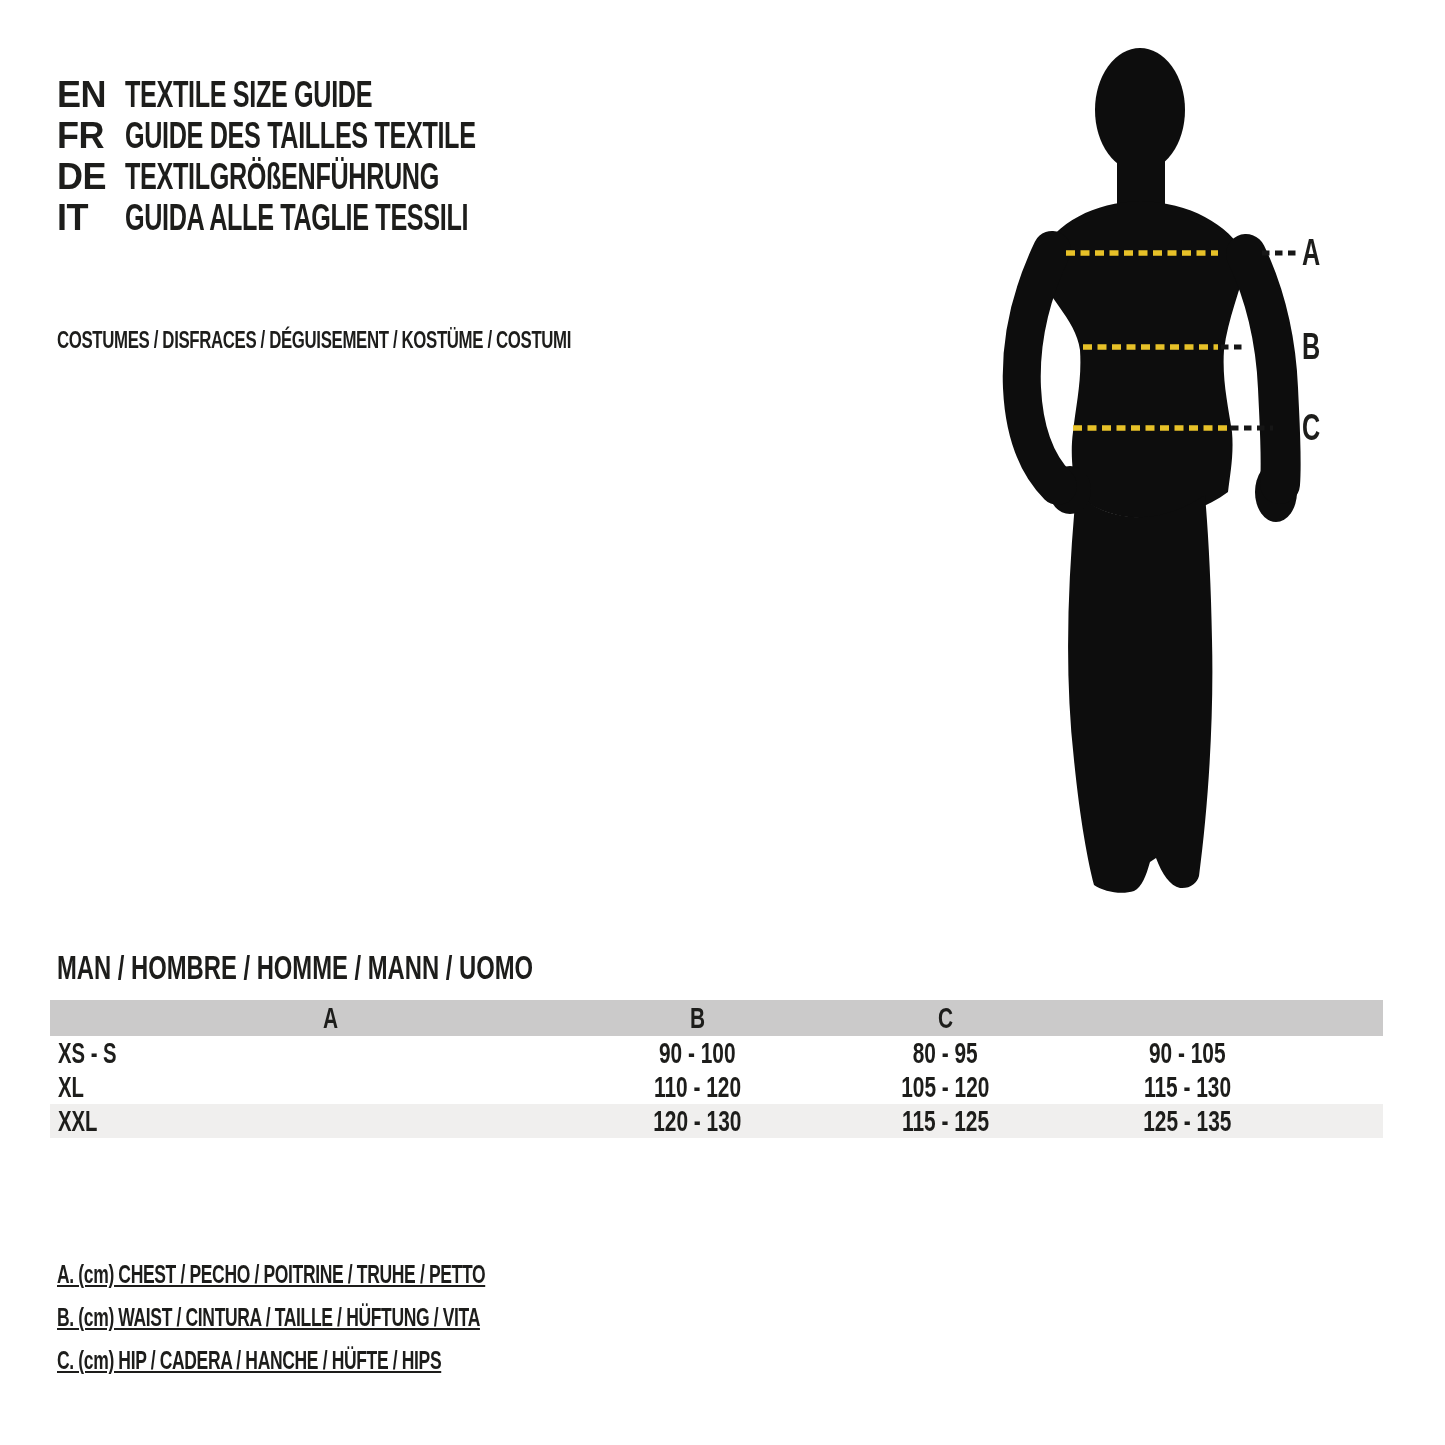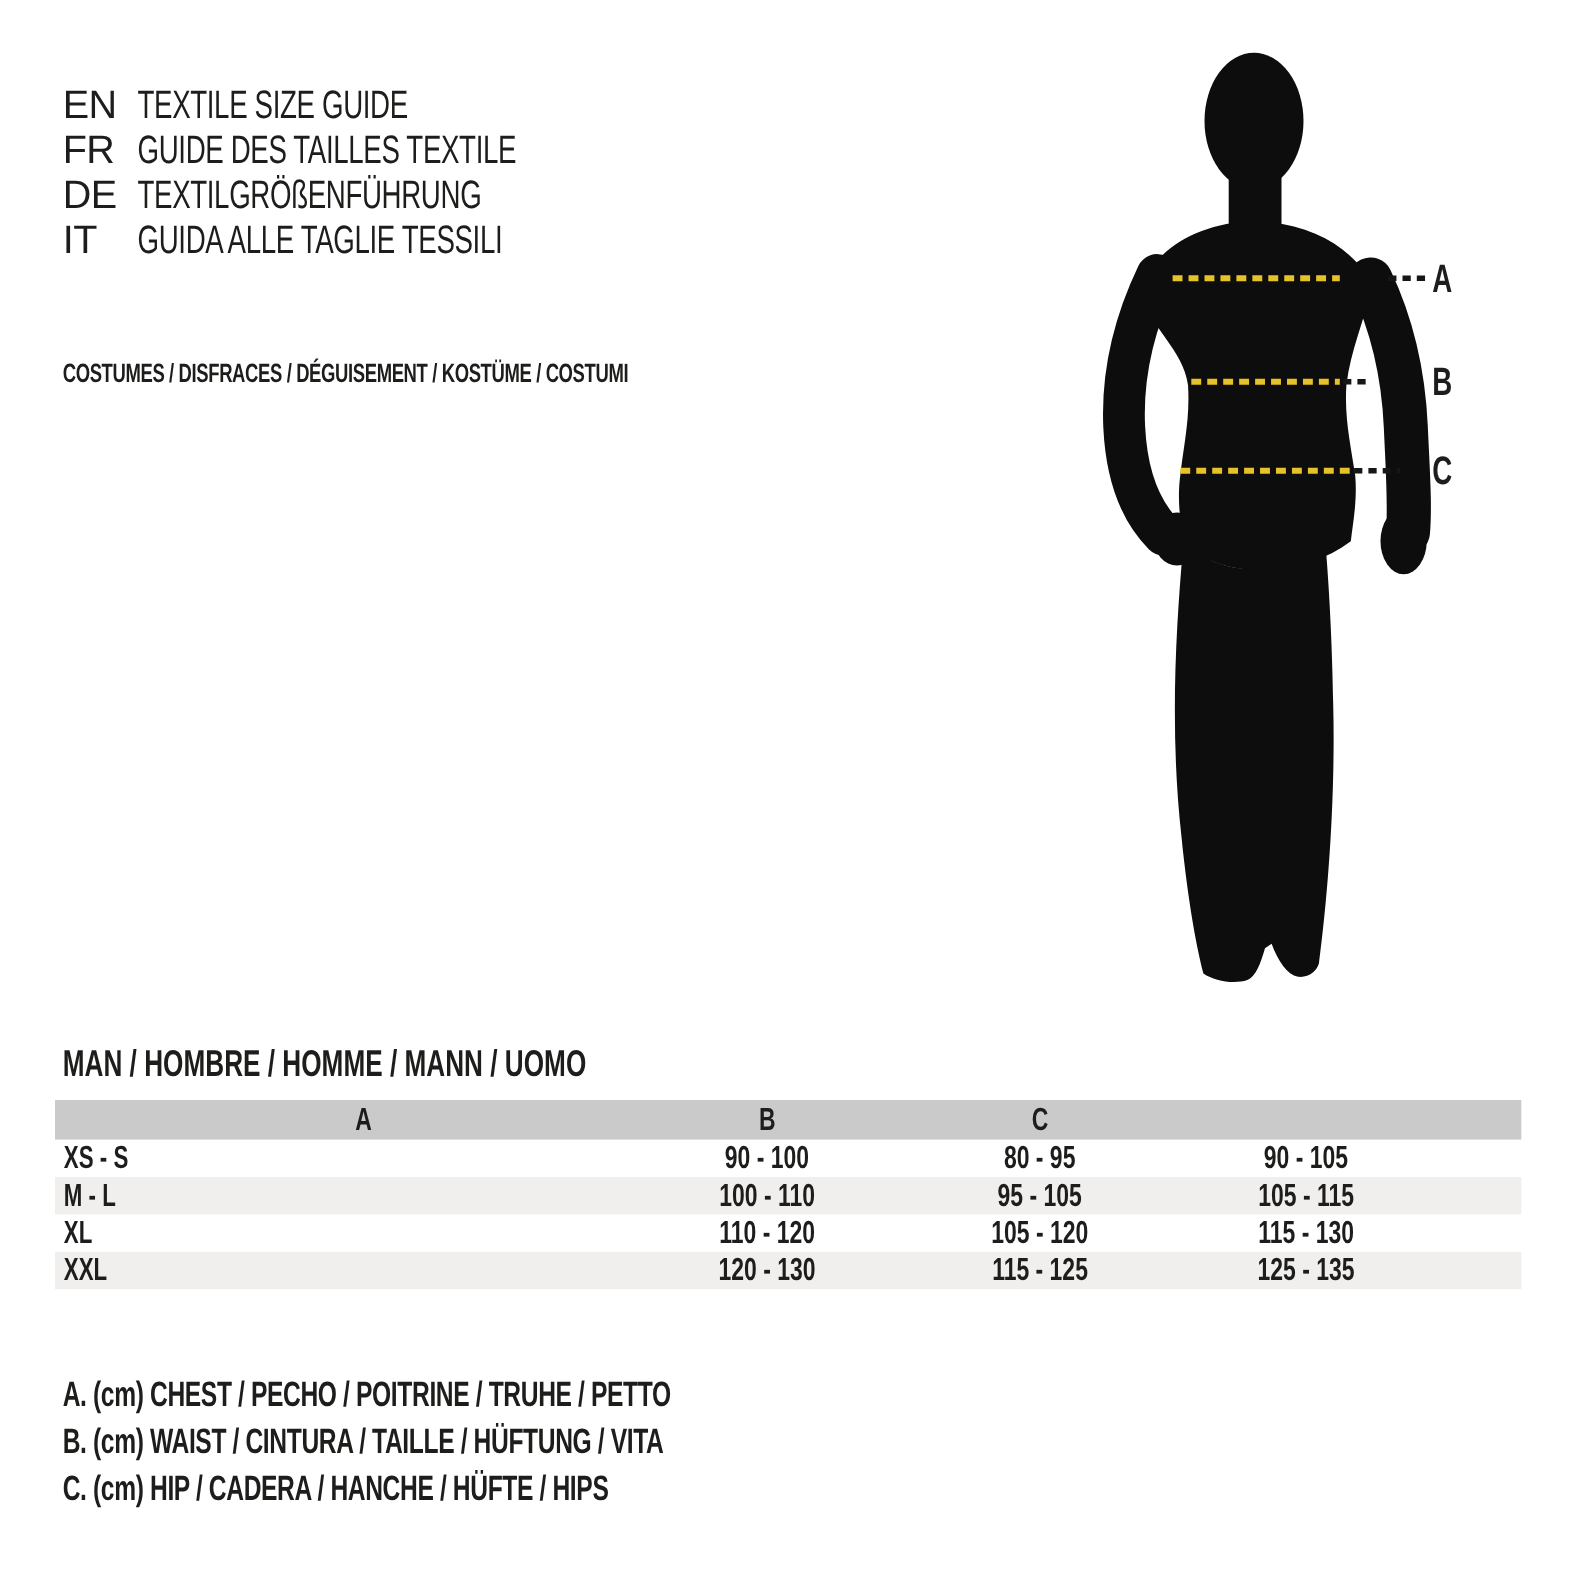--- a/index.html
+++ b/index.html
@@ -6,40 +6,40 @@
   html,body { background:#ffffff; }
   body {
     width:1445px; height:1445px; position:relative; overflow:hidden;
     font-family:"Liberation Sans", sans-serif; color:#1d1d1b;
   }
   .cond { display:inline-block; transform:scaleX(0.70); transform-origin:0 50%; white-space:nowrap; }
   .cond-c { display:inline-block; transform:scaleX(0.72); transform-origin:50% 50%; white-space:nowrap; }
 
   
   .lang-list { position:absolute; left:57px; top:74px; }
-  .lang-row { display:flex; height:41px; font-size:36px; font-weight:400; letter-spacing:-0.5px; }
+  .lang-row { display:flex; height:41px; font-size:36px; font-weight:700; letter-spacing:-0.5px; }
   .lang-code { width:68px; flex:0 0 68px; }
   
   .category-title { position:absolute; left:57px; top:326px; font-size:24px; font-weight:700; letter-spacing:-0.5px; }
   
   .figure-svg { position:absolute; left:1000px; top:40px; width:310px; height:855px; }
   .marker { position:absolute; left:1302px; width:40px; text-align:left; font-size:36px; font-weight:700; line-height:40px; }
   .marker-a { top:233px; } .marker-b { top:327px; } .marker-c { top:408px; }
   
   .section-title { position:absolute; left:57px; top:948px; font-size:34px; font-weight:600; }
   
   .size-table { position:absolute; left:50px; top:1000px; width:1333px; font-size:29px; font-weight:600; }
   .t-row { display:grid; grid-template-columns:560px 174px 322px 162px 1fr; align-items:center; height:34px; }
   .t-head { height:36px; background:#cbcaca; }
   .t-row.stripe { background:#f0efee; }
   .cell-size { text-align:left; padding-left:8px; white-space:nowrap; }
   .cell-num { text-align:center; white-space:nowrap; }
   
   .legend { position:absolute; left:57px; top:1246px; }
-  .legend-line { height:43px; display:flex; align-items:center; font-size:32px; font-weight:600; letter-spacing:-0.5px; }
+  .legend-line { height:43px; display:flex; align-items:flex-end; font-size:25px; font-weight:600; letter-spacing:-0.5px;text-decoration:underline; }
 </style>
 </head>
 <body>
 
 <div class="lang-list">
   <div class="lang-row">
     <span class="lang-code">EN</span>
     <span class="cond">TEXTILE SIZE GUIDE</span>
   </div>
   <div class="lang-row">
@@ -104,27 +104,20 @@
     <div class="cell-num"><span class="cond-c">C</span></div>
     <div></div>
   </div>
   <div class="t-row">
     <div class="cell-size"><span class="cond">XS - S</span></div>
     <div class="cell-num"><span class="cond-c">90 - 100</span></div>
     <div class="cell-num"><span class="cond-c">80 - 95</span></div>
     <div class="cell-num"><span class="cond-c">90 - 105</span></div>
     <div></div>
   </div>
-  <div class="t-row stripe">
-    <div class="cell-size"><span class="cond">M - L</span></div>
-    <div class="cell-num"><span class="cond-c">100 - 110</span></div>
-    <div class="cell-num"><span class="cond-c">95 - 105</span></div>
-    <div class="cell-num"><span class="cond-c">105 - 115</span></div>
-    <div></div>
-  </div>
   <div class="t-row">
     <div class="cell-size"><span class="cond">XL</span></div>
     <div class="cell-num"><span class="cond-c">110 - 120</span></div>
     <div class="cell-num"><span class="cond-c">105 - 120</span></div>
     <div class="cell-num"><span class="cond-c">115 - 130</span></div>
     <div></div>
   </div>
   <div class="t-row stripe">
     <div class="cell-size"><span class="cond">XXL</span></div>
     <div class="cell-num"><span class="cond-c">120 - 130</span></div>

